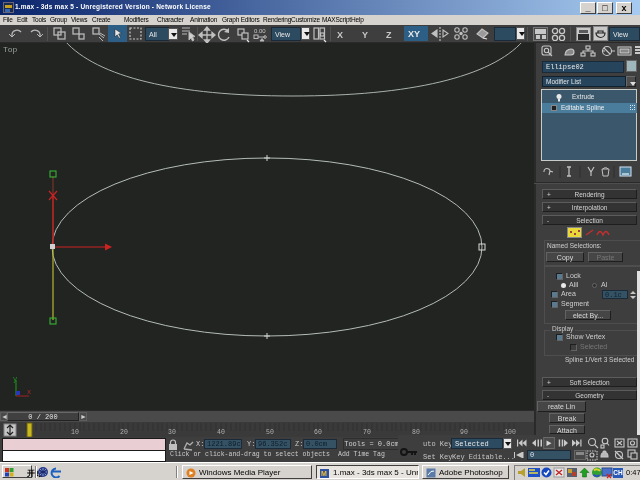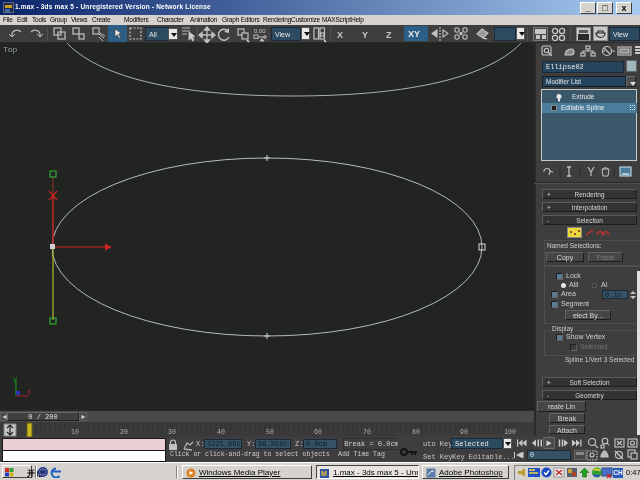--- a/index.html
+++ b/index.html
@@ -49,21 +49,21 @@
   border-right:1px solid #636363; border-bottom:1px solid #636363; }
 .bluefield { background:#355164; color:#0d1d28; border:1px solid #1a2a38; font-size:9px; }
 
 #timeslider { left:0; top:410px; width:534px; height:11px; background:#4a4a4a; border-top:1px solid #2a2a2a; }
 #trackbar { left:0; top:421px; width:534px; height:16px; background:#3a3a3a; border-top:1px solid #4a4a4a; }
 #statusarea { left:0; top:437px; width:534px; height:25px; background:#3e3e3e; }
 #taskbar { left:0; top:462px; width:640px; height:18px; background:#d6d3ce; border-top:1px solid #fff; }
 .task { position:absolute; top:2px; height:14px; background:#d6d3ce;
   border-top:1px solid #fff; border-left:1px solid #fff;
   border-right:1px solid #404040; border-bottom:1px solid #404040;
-  font-size:8px; color:#000; line-height:13px; padding-left:16px; white-space:nowrap; overflow:hidden;text-decoration:underline; }
+  font-size:8px; color:#000; line-height:13px; padding-left:16px; white-space:nowrap; overflow:hidden; }
 </style>
 </head>
 <body>
 
 <div id="titlebar" class="abs">
   <div class="abs" style="left:3px; top:2px; width:11px; height:11px; background:#1a2a50; border:1px solid #667;">
     <div style="position:absolute;left:1px;top:2px;width:7px;height:3px;background:#c8a020;"></div>
     <div style="position:absolute;left:1px;top:6px;width:5px;height:3px;background:#3868b0;"></div>
   </div>
   <div id="titletext" class="abs">1.max - 3ds max 5 - Unregistered Version - Network License</div>
@@ -503,21 +503,21 @@
     <rect x="1" y="5" width="8" height="6" fill="#c0c0c0"></rect>
     <path d="M 2.5,5 v -1.5 a 2.5,2.5 0 0 1 5,0 V 5" fill="none" stroke="#c0c0c0" stroke-width="1.2"></path>
     <path d="M 16,10 l 3,-6 l 3,2 l 3,-3 m -9,7 l 8,1" stroke="#b0b0b0" fill="none" stroke-width="1.3"></path>
   </svg>
   <div class="abs mono" style="left:196px; top:3px; color:#c8c8c8; font-size:7px;">X:</div>
   <div class="abs bluefield mono" style="left:204px; top:2px; width:38px; height:10px; font-size:7px; line-height:9px; padding-left:2px;">1221.89c</div>
   <div class="abs mono" style="left:247px; top:3px; color:#c8c8c8; font-size:7px;">Y:</div>
   <div class="abs bluefield mono" style="left:255px; top:2px; width:36px; height:10px; font-size:7px; line-height:9px; padding-left:2px;">96.352c</div>
   <div class="abs mono" style="left:295px; top:3px; color:#c8c8c8; font-size:7px;">Z:</div>
   <div class="abs bluefield mono" style="left:303px; top:2px; width:34px; height:10px; font-size:7px; line-height:9px; padding-left:2px;">0.0cm</div>
-  <div class="abs mono" style="left:343px; top:1px; width:57px; height:12px; border:1px solid #2e2e2e; color:#d0d0d0; font-size:7px; line-height:11px; text-align:center;">Break = 0.0cm</div>
+  <div class="abs mono" style="left:343px; top:1px; width:57px; height:12px; border:1px solid #2e2e2e; color:#d0d0d0; font-size:7px; line-height:11px; text-align:center;">Tools = 0.0cm</div>
   <div class="abs mono" style="left:170px; top:14px; color:#ccc; font-size:6.5px;">Click or click-and-drag to select objects</div>
   <div class="abs mono" style="left:338px; top:14px; color:#ccc; font-size:6.5px;">Add Time Tag</div>
 </div>
 
 <div id="botright" class="abs" style="left:398px; top:435px; width:242px; height:27px; background:#3e3e3e;">
 
   <svg class="abs" style="left:2px; top:12px;" width="18" height="10">
     <circle cx="4" cy="5" r="3" fill="none" stroke="#141414" stroke-width="2"></circle>
     <path d="M 7,5 h 10 m -2,0 v 3 m -3,-3 v 3" stroke="#141414" stroke-width="2" fill="none"></path>
   </svg>

